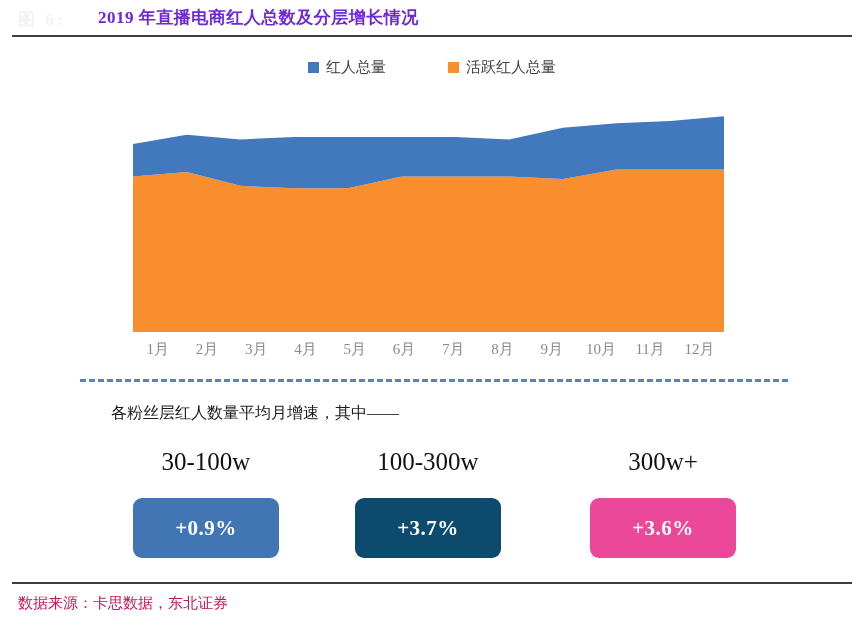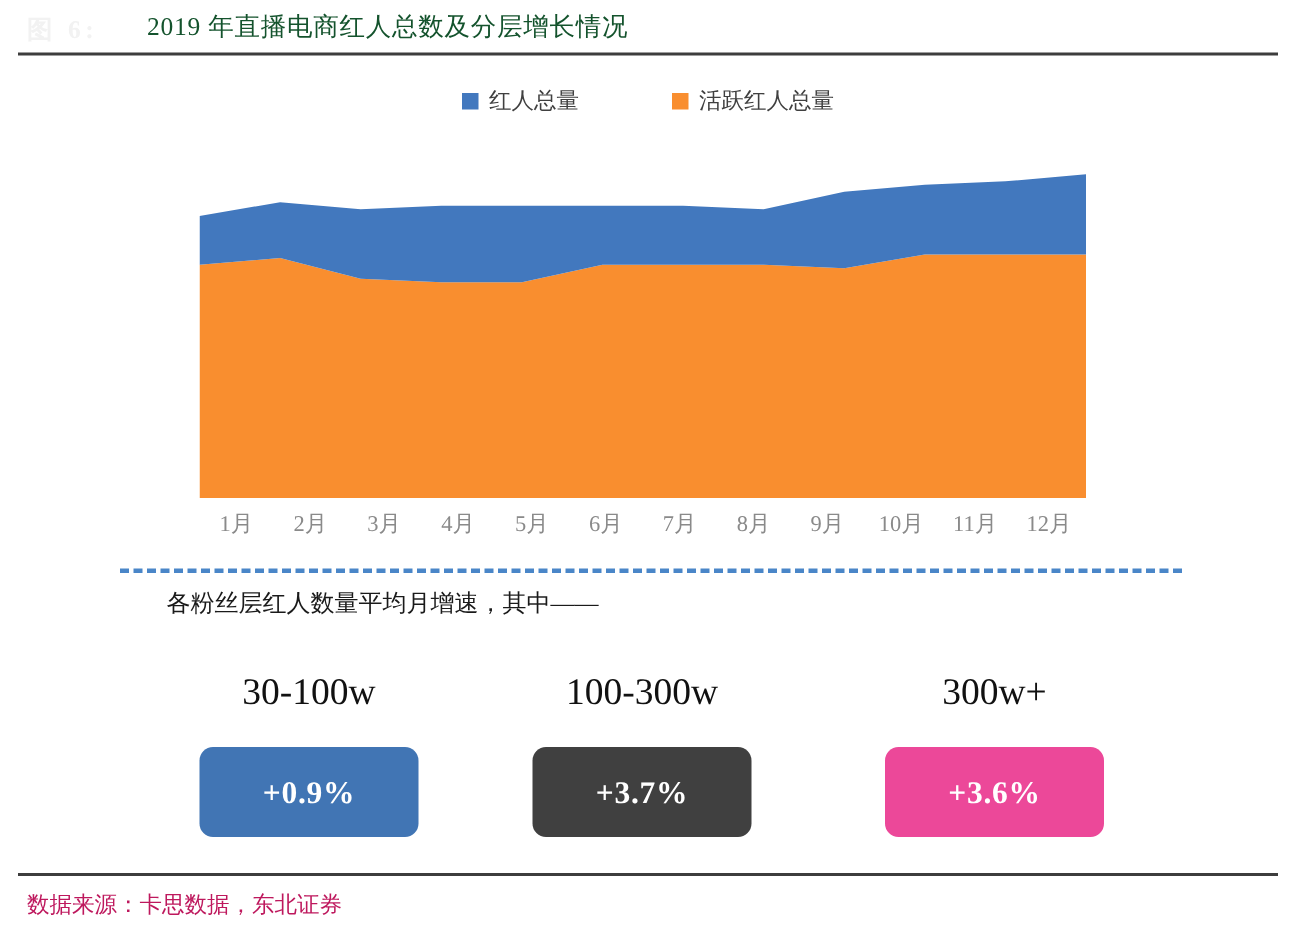--- a/index.html
+++ b/index.html
@@ -29,22 +29,22 @@
     font-weight: bold;
     color: #f2f2f2;
     letter-spacing: 3px;
     white-space: nowrap;
   }
   .fig-title {
     position: absolute;
     left: 98px;
     top: 6px;
     font-size: 17px;
-    font-weight: normal;
-    color: #14532d;
+    font-weight: bold;
+    color: #6d28d9;
     white-space: nowrap;
     letter-spacing: .5px;
   }
   .header-rule {
     position: absolute;
     left: 12px;
     top: 35px;
     width: 840px;
     height: 0;
     border-top: 2px solid #3d3d3d;
@@ -114,21 +114,21 @@
     top: 379px;
     width: 708px;
     height: 0;
     border-top: 3px dashed #4a86c8;
   }
 
   
   .mid-caption {
     position: absolute;
     left: 111px;
-    top: 392px;
+    top: 403px;
     font-size: 16px;
     color: #1a1a1a;
     font-family: "Liberation Serif", "DejaVu Serif", serif;
     white-space: nowrap;
   }
 
   
   .tiers {
     position: absolute;
     left: 133px;
@@ -240,21 +240,21 @@
 
   <div class="mid-caption">各粉丝层红人数量平均月增速，其中——</div>
 
   <div class="tiers">
     <div class="tier tier-1">
       <div class="tier-label">30-100w</div>
       <div class="tier-badge" style="background:#4175b4">+0.9%</div>
     </div>
     <div class="tier tier-2">
       <div class="tier-label">100-300w</div>
-      <div class="tier-badge" style="background:#404040">+3.7%</div>
+      <div class="tier-badge" style="background:#0c4a6e">+3.7%</div>
     </div>
     <div class="tier tier-3">
       <div class="tier-label">300w+</div>
       <div class="tier-badge" style="background:#ec4899">+3.6%</div>
     </div>
   </div>
 
   <div class="footer-rule"></div>
   <div class="footer-note">数据来源：卡思数据，东北证券</div>
 

